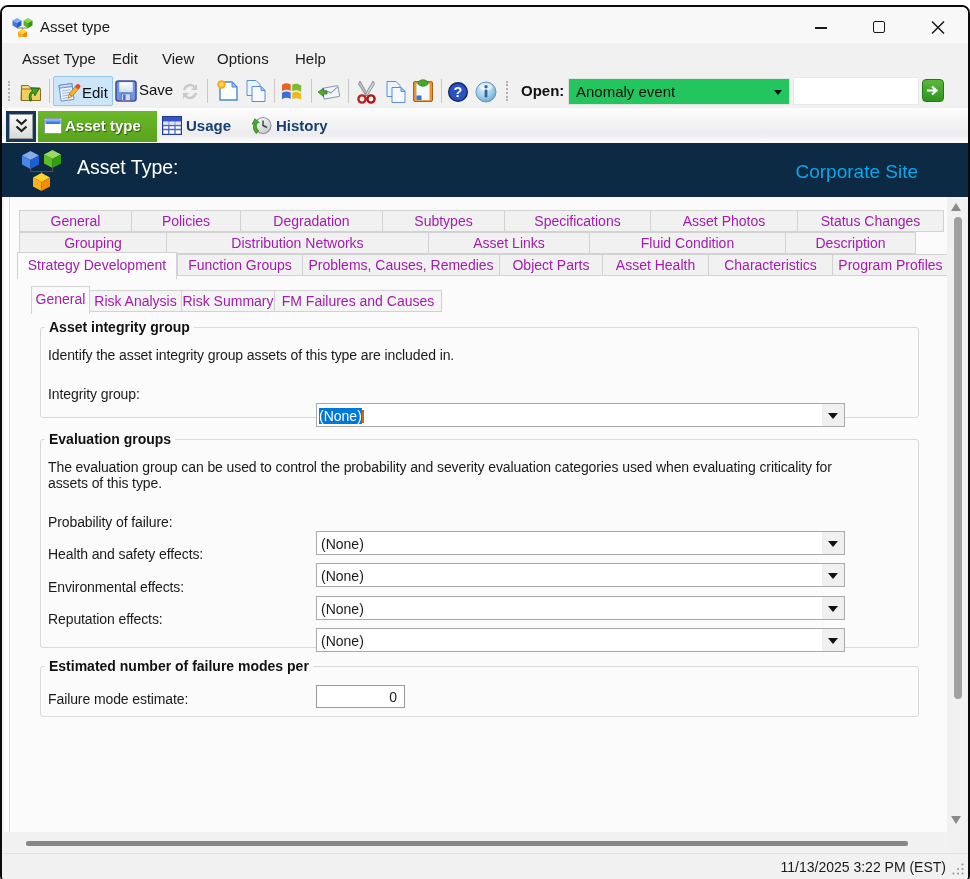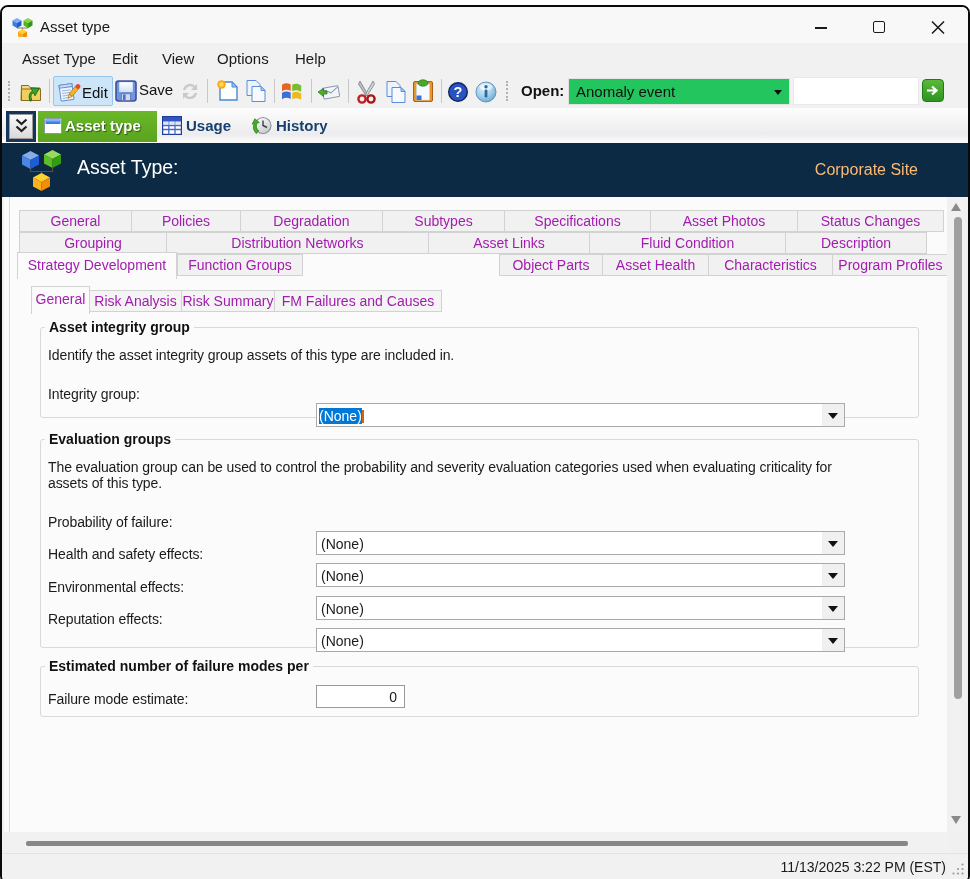--- a/index.html
+++ b/index.html
@@ -22,21 +22,21 @@
 #toolbar2 { position:absolute; left:0; top:101px; width:966px; height:35px;
   background:linear-gradient(#fdfdfd 0%,#ececee 75%,#f8f8f8 92%,#fdfdfd 100%); }
 #chevbox { position:absolute; left:4px; top:3px; width:30px; height:31px; background:#15355a; }
 #chevbtn { position:absolute; left:3px; top:3px; width:24px; height:25px; background:linear-gradient(#fbfbfb,#d9d9d9); border:1px solid #9a9a9a; }
 #greenbtn { position:absolute; left:36px; top:3px; width:119px; height:31px; background:linear-gradient(#6ab82a,#5ba31d); }
 #greenbtn span { position:absolute; left:27px; top:6px; font-size:15px; font-weight:bold; color:#fff; text-shadow:1px 1px 1px #2d5b0a; }
 .t2txt { position:absolute; top:9px; font-size:15px; font-weight:bold; color:#173f6f; }
 
 #banner { position:absolute; left:0; top:136px; width:966px; height:54px; background:#0d2a44; }
 #banner .h1 { position:absolute; left:75px; top:13px; font-size:19.5px; color:#fff; }
-#banner .h2 { position:absolute; right:50px; top:18px; font-size:16px; color:#fdba74; }
+#banner .h2 { position:absolute; right:50px; top:18px; font-size:19px; color:#0ea5e9; }
 
 #content { position:absolute; left:2px; top:190px; width:947px; height:635px; background:#fbfbfb; }
 #content .leftline { position:absolute; left:5px; top:0; width:1px; height:635px; background:#d9d9d9; }
 .tab { position:absolute; background:#f1f1f1; border:1px solid #d2d2d2; font-size:14px; color:#a21caf;
   text-align:center; height:22px; line-height:21px; white-space:nowrap; overflow:hidden; }
 .tabsel { background:#fbfbfb; border-bottom:none; z-index:5; }
 .grp { position:absolute; border:1px solid #d9d9d9; border-radius:3px;text-decoration:underline; }
 .grp .lg { position:absolute; left:4px; top:-9px; background:#fbfbfb; padding:0 4px; font-size:14px; font-weight:bold; color:#111; white-space:nowrap; }
 .lbl { position:absolute; font-size:14px; color:#1a1a1a; white-space:nowrap; letter-spacing:-0.1px; }
 .combo { position:absolute; left:275px; width:529px; height:24px; background:#fff; border:1px solid #a9a9a9;margin-top:23px; }
@@ -271,24 +271,25 @@
   <div class="tab" style="left:236px;top:13px;width:143px">Degradation</div>
   <div class="tab" style="left:378px;top:13px;width:123px">Subtypes</div>
   <div class="tab" style="left:500px;top:13px;width:147px">Specifications</div>
   <div class="tab" style="left:646px;top:13px;width:148px">Asset Photos</div>
   <div class="tab" style="left:793px;top:13px;width:147px">Status Changes</div>
 
   <div class="tab" style="left:15px;top:35px;width:148px">Grouping</div>
   <div class="tab" style="left:162px;top:35px;width:263px">Distribution Networks</div>
   <div class="tab" style="left:424px;top:35px;width:162px">Asset Links</div>
   <div class="tab" style="left:585px;top:35px;width:197px">Fluid Condition</div>
-  <div class="tab" style="left:781px;top:35px;width:142px">Description</div>
+  <div class="tab" style="left:781px;top:35px;width:131px">Description</div>
 
   <div class="tab tabsel" style="left:13px;top:55px;width:160px;height:27px;line-height:24px">Strategy Development</div>
   <div class="tab" style="left:173px;top:57px;width:126px">Function Groups</div>
+  <div class="tab" style="left:298px;top:57px;width:198px">Problems, Causes, Remedies</div>
   <div class="tab" style="left:495px;top:57px;width:104px">Object Parts</div>
   <div class="tab" style="left:598px;top:57px;width:107px">Asset Health</div>
   <div class="tab" style="left:704px;top:57px;width:125px">Characteristics</div>
   <div class="tab" style="left:828px;top:57px;width:117px">Program Profiles</div>
 
   <div class="tab tabsel" style="left:27px;top:89px;width:59px;height:28px;line-height:25px;z-index:6">General</div>
   <div class="tab" style="left:85px;top:93px;width:93px;background:#f4f4f4">Risk Analysis</div>
   <div class="tab" style="left:177px;top:93px;width:94px;background:#f4f4f4">Risk Summary</div>
   <div class="tab" style="left:270px;top:93px;width:168px;background:#f4f4f4">FM Failures and Causes</div>
 

